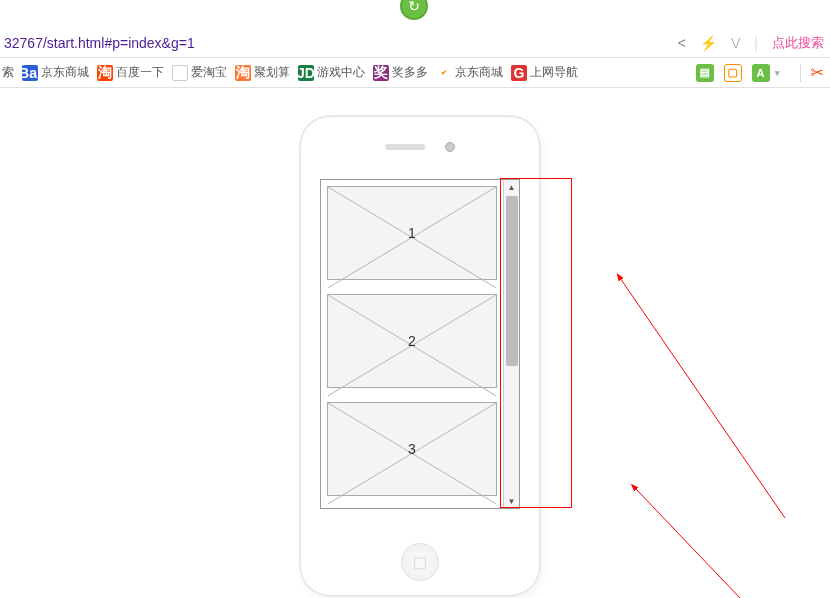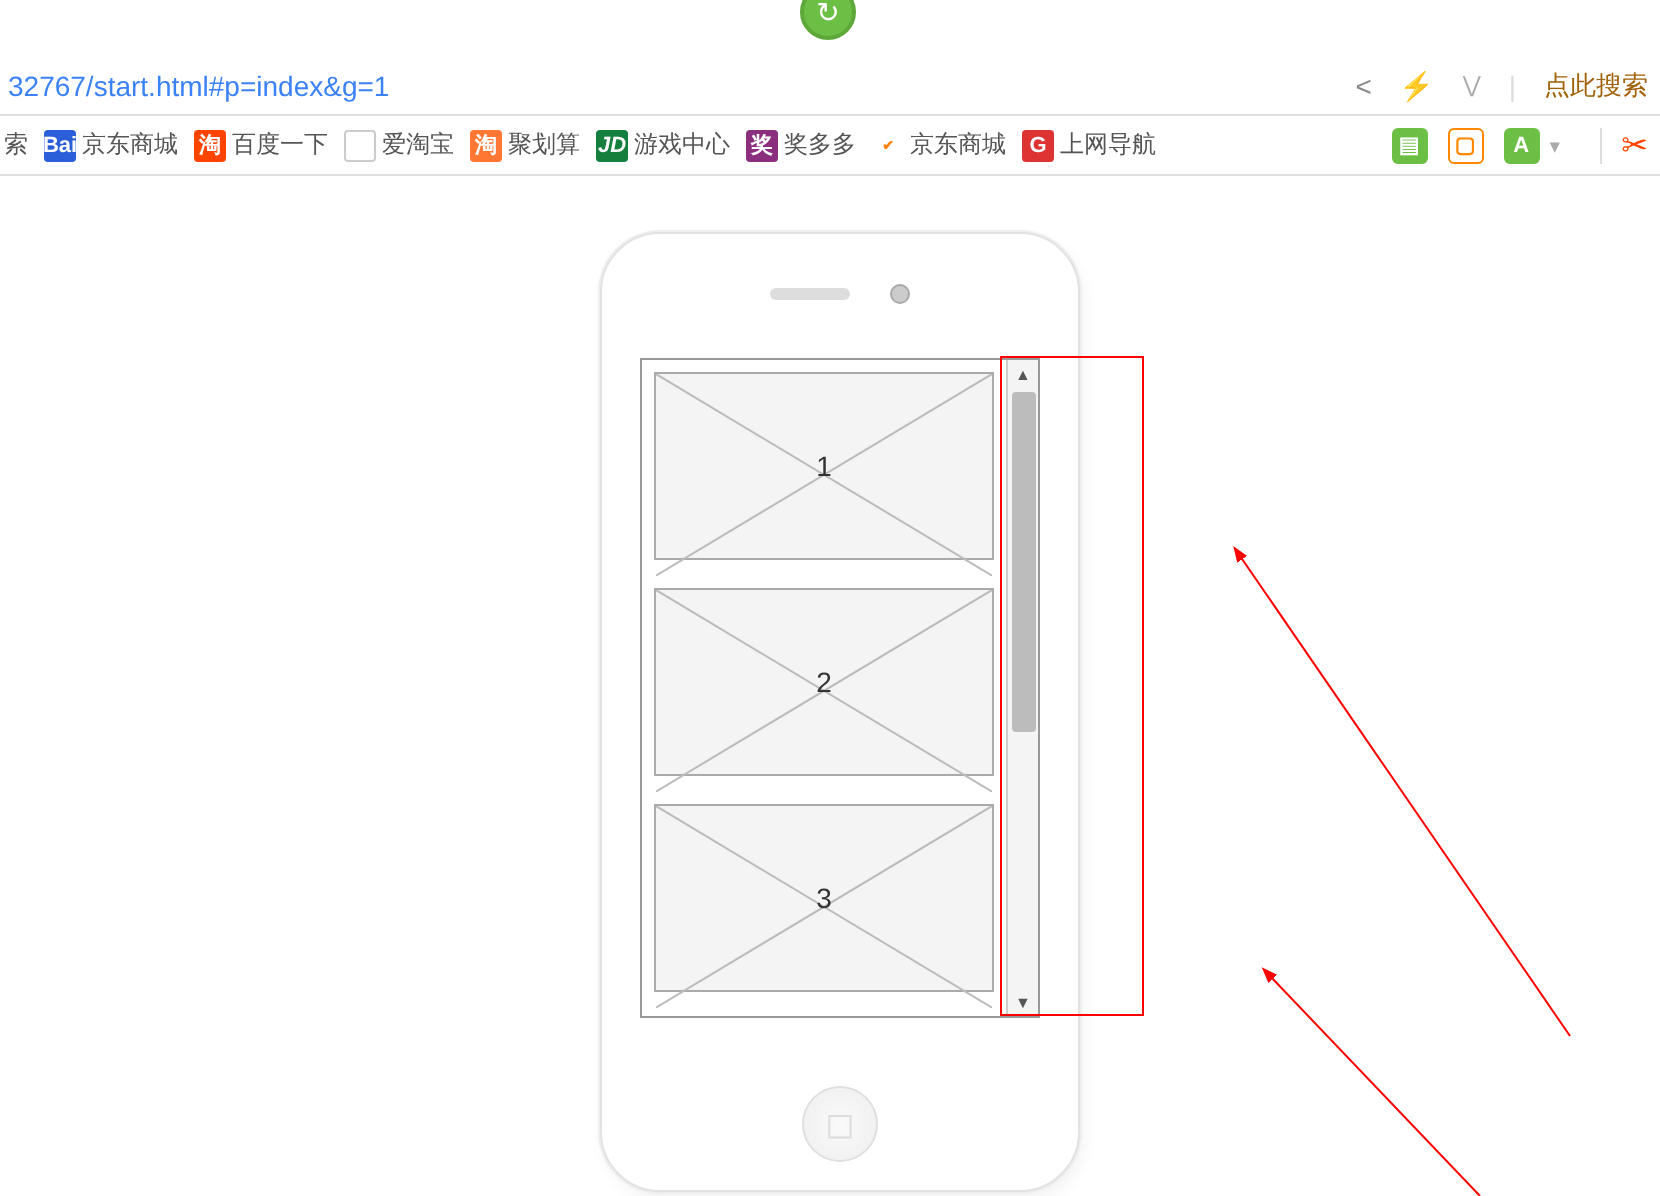--- a/index.html
+++ b/index.html
@@ -37,32 +37,32 @@
       left: 0;
       right: 0;
       height: 30px;
       border-bottom: 1px solid #e0e0e0;
       display: flex;
       align-items: center;
       color: #888;
       font-size: 14px;
       padding-left: 4px;
     }
-    .url-text { flex: 0 0 auto; color: #3b82f6; }
+    .url-text { flex: 0 0 auto; color: #4c1d95; }
     .url-right {
       position: absolute;
       right: 6px;
       display: flex;
       align-items: center;
       gap: 14px;
       color: #888;
     }
     .lightning { color: #6bbf44; font-size: 14px; }
     .chev { color: #aaa; font-size: 11px; }
-    .search-placeholder { color: #a16207; font-size: 13px; }
+    .search-placeholder { color: #ec4899; font-size: 13px; }
 
     
     .bookmark-row {
       position: absolute;
       top: 58px;
       left: 0;
       right: 0;
       height: 30px;
       border-bottom: 1px solid #e0e0e0;
       display: flex;
@@ -78,29 +78,29 @@
       font-size: 12px;
       white-space: nowrap;
     }
     .bm-icon {
       width: 16px;
       height: 16px;
       border-radius: 2px;
       display: flex;
       align-items: center;
       justify-content: center;
-      font-size: 11px;
+      font-size: 14px;
       font-weight: bold;
       color: #fff;
     }
     .icon-baidu { background: #2b5fd9; }
     .icon-tmall { background: #ff4400; }
     .icon-aitaobao { border: 1px solid #ccc; background:#fff; }
     .icon-juhuasuan { background: #ff7733; }
-    .icon-jd { background: #15803d; font-style: italic; }
+    .icon-jd { background: #15803d; }
     .icon-jiang { background: #8b2e7e; }
     .icon-hao { color:#ff7f00; background:transparent; font-size:7px; font-weight:bold; }
     .icon-game { background: #d33; }
     .bookmark-right {
       position: absolute;
       right: 6px;
       display: flex;
       align-items: center;
       gap: 10px;
     }

